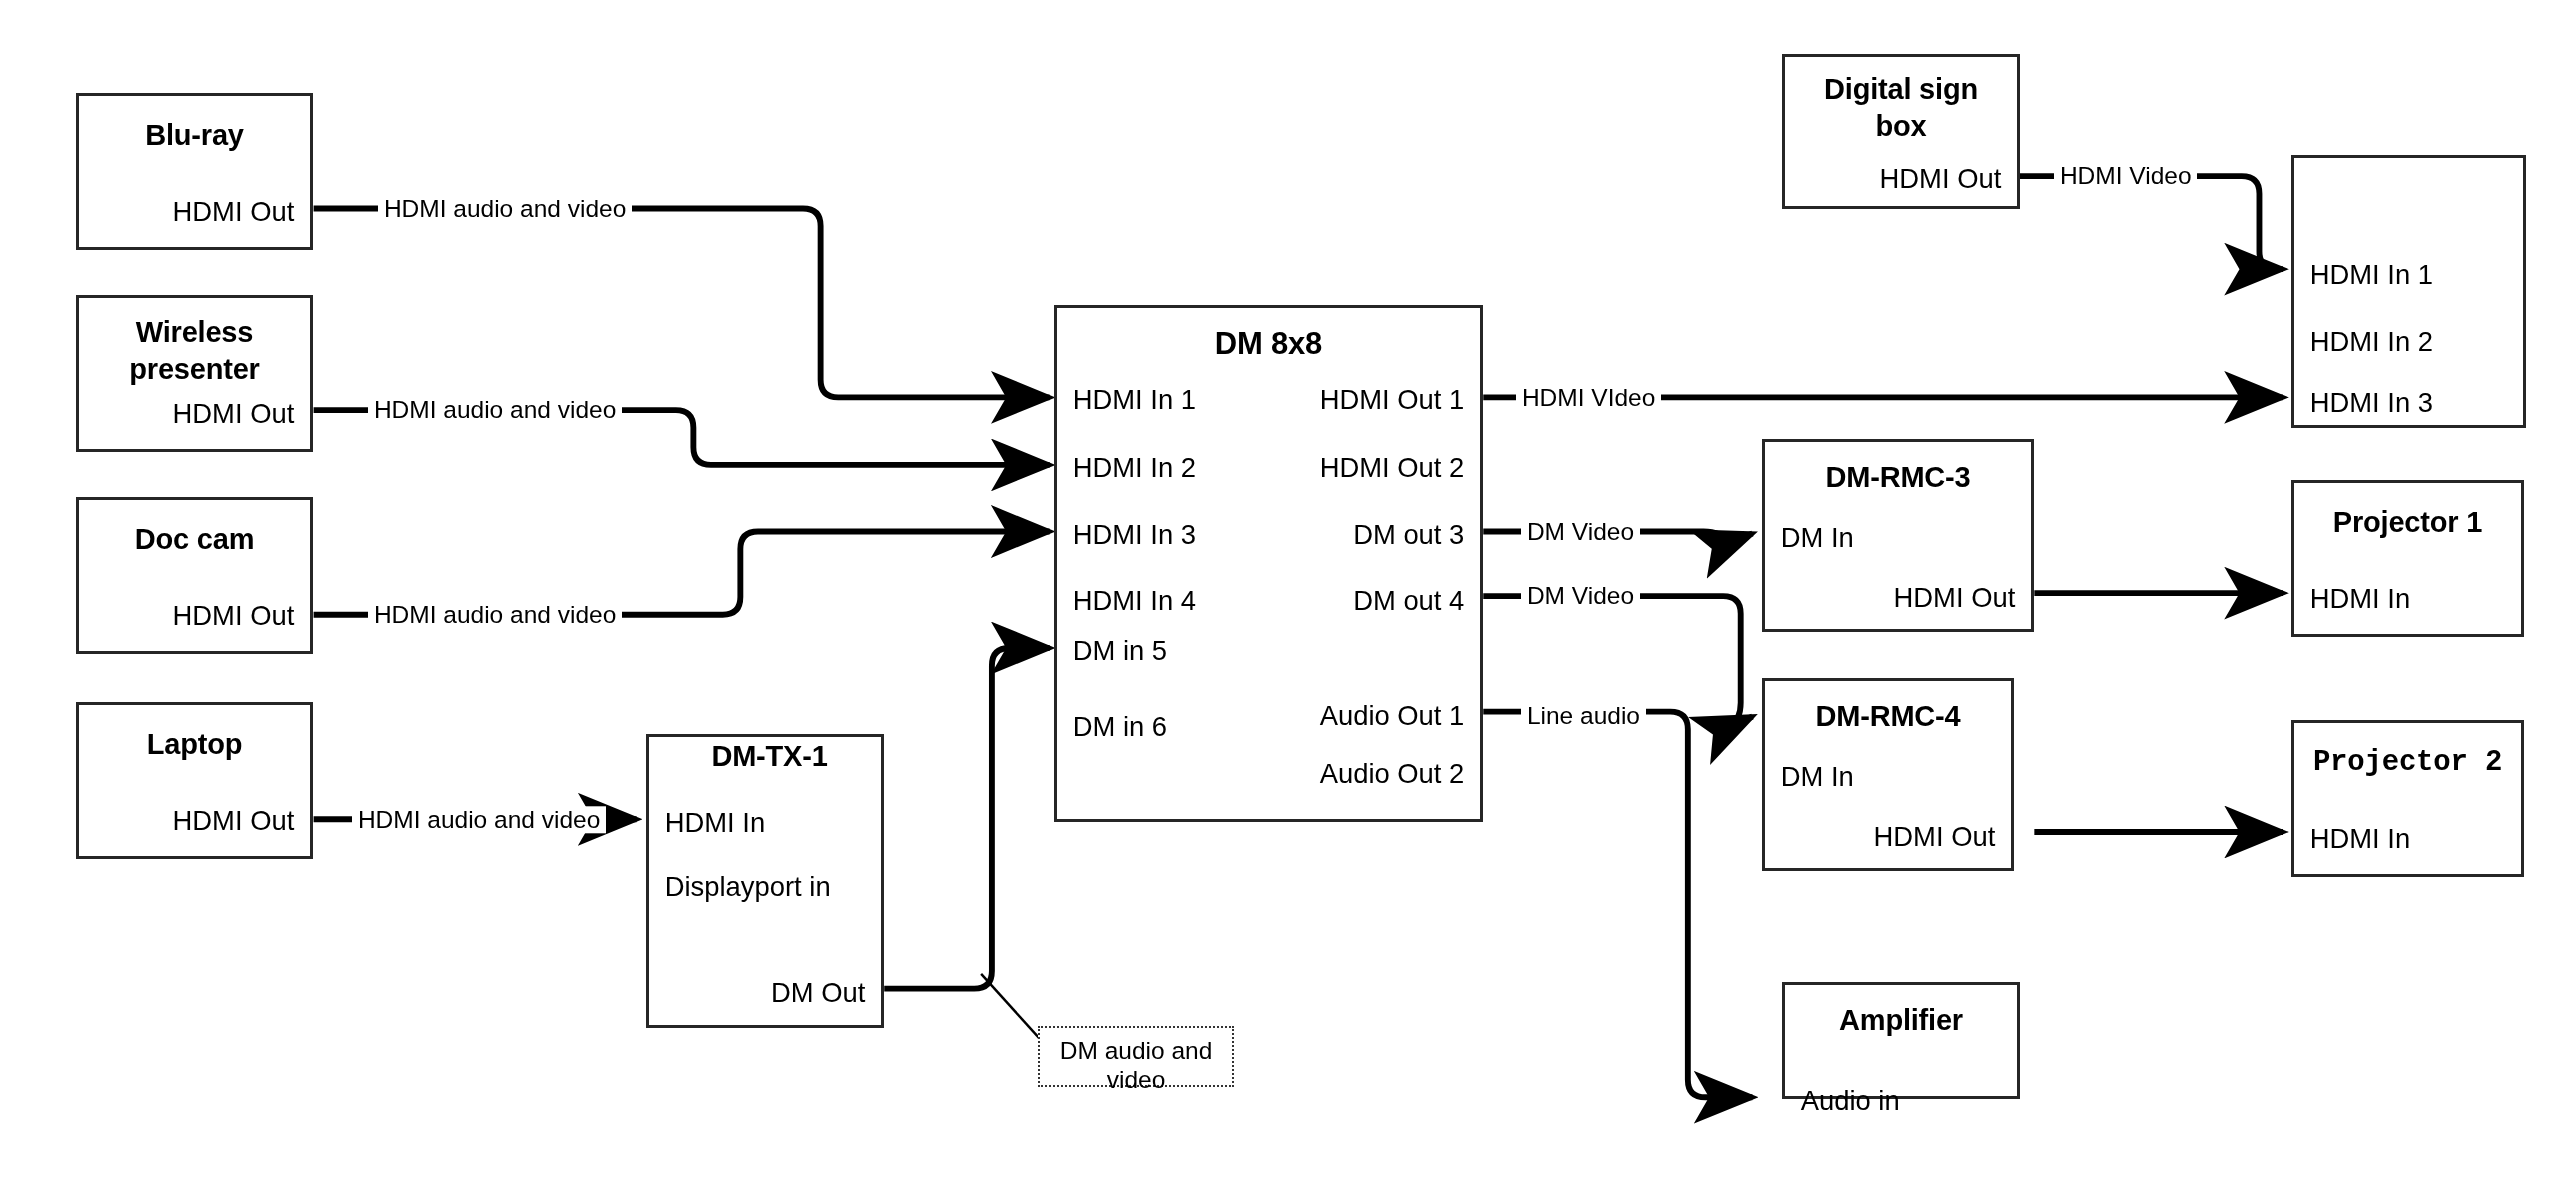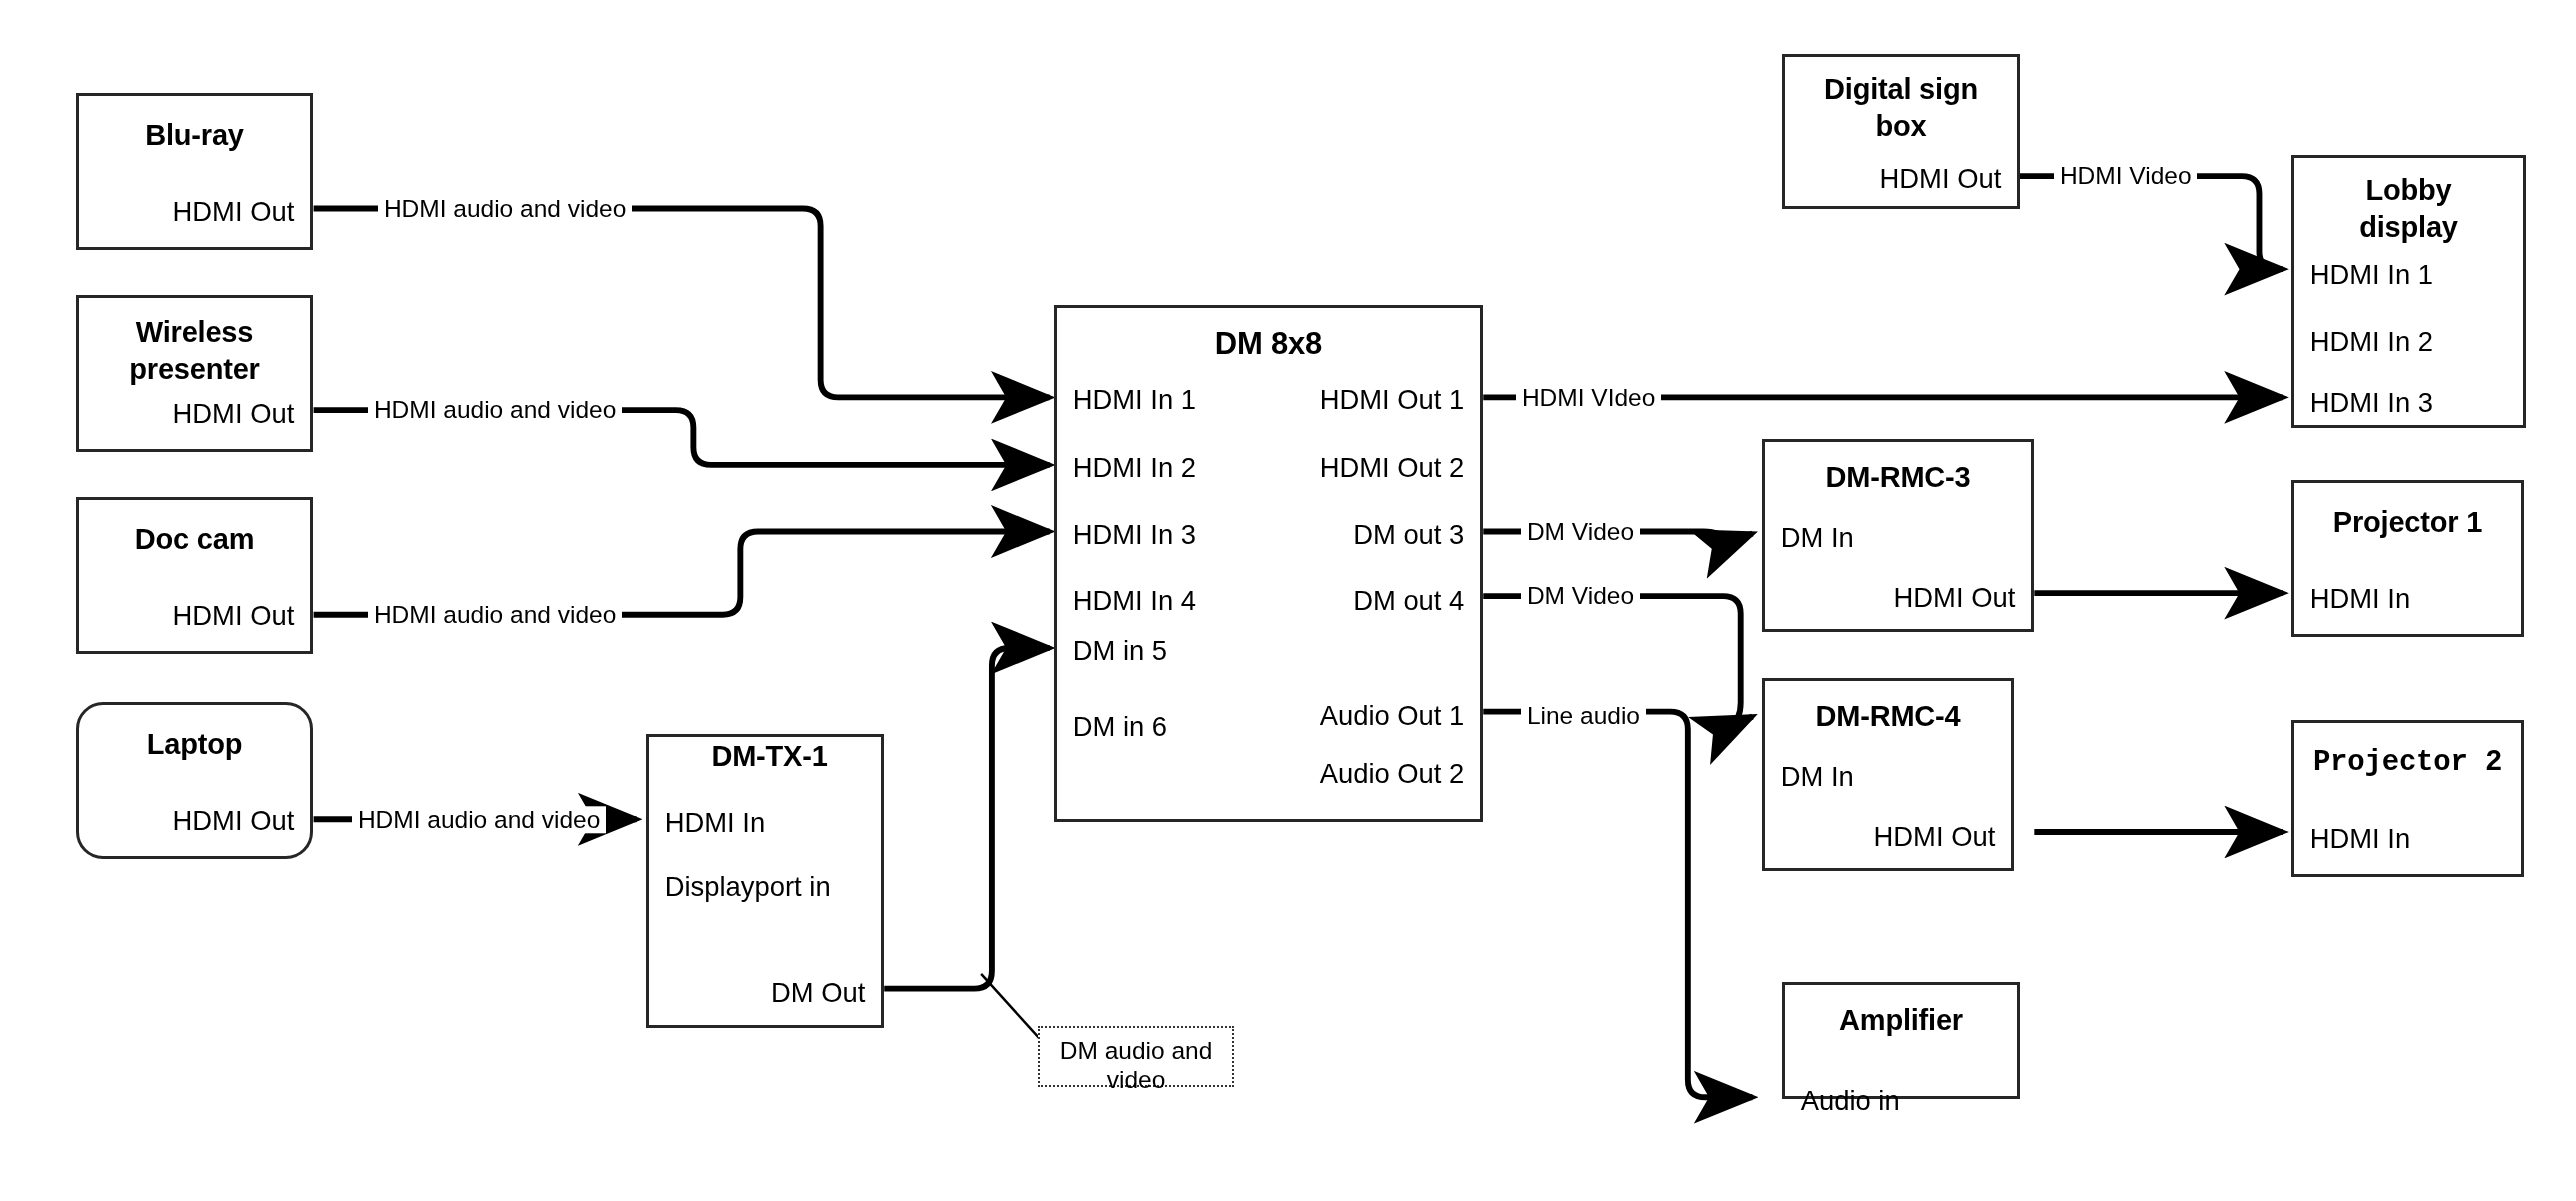--- a/index.html
+++ b/index.html
@@ -122,21 +122,21 @@
   <div class="node" style="left:76px; top:295px; width:237px; height:157px;">
     <div class="node-title" style="top:15.7px; padding:0 27.4px; line-height:37px;">Wireless presenter</div>
     <div class="port right" style="top:100px;">HDMI Out</div>
   </div>
 
   <div class="node" style="left:76px; top:497px; width:237px; height:157px;">
     <div class="node-title" style="top:21.5px;">Doc cam</div>
     <div class="port right" style="top:100px;">HDMI Out</div>
   </div>
 
-  <div class="node" style="left:76px; top:702px; width:237px; height:157px;border-radius:27px;">
+  <div class="node" style="left:76px; top:702px; width:237px; height:157px;">
     <div class="node-title" style="top:21.5px;">Laptop</div>
     <div class="port right" style="top:100px;">HDMI Out</div>
   </div>
 
   <div class="node" style="left:646px; top:734px; width:238px; height:294px;">
     <div class="node-title" style="top:2px;margin-left:9px;">DM-TX-1</div>
     <div class="port left" style="top:70px;">HDMI In</div>
     <div class="port left" style="top:134px;">Displayport in</div>
     <div class="port right" style="top:240px;">DM Out</div>
   </div>
@@ -162,21 +162,20 @@
     <div class="port right" style="top:392px;">Audio Out 1</div>
     <div class="port right" style="top:450px;">Audio Out 2</div>
   </div>
 
   <div class="node" style="left:1782px; top:54px; width:238px; height:155px;">
     <div class="node-title" style="top:13.7px; padding:0 39px; line-height:37px;">Digital sign box</div>
     <div class="port right" style="top:106px;">HDMI Out</div>
   </div>
 
   <div class="node" style="left:2291px; top:155px; width:235px; height:273px;">
-    <div class="node-title" style="top:13.7px; padding:0 39px; line-height:37px;">Lobby display</div>
     <div class="port left" style="top:101px;">HDMI In 1</div>
     <div class="port left" style="top:168px;">HDMI In 2</div>
     <div class="port left" style="top:229px;">HDMI In 3</div>
   </div>
 
   <div class="node" style="left:1762px; top:439px; width:272px; height:193px;">
     <div class="node-title" style="top:17.6px;">DM-RMC-3</div>
     <div class="port left" style="top:80px;">DM In</div>
     <div class="port right" style="top:140px;">HDMI Out</div>
   </div>

